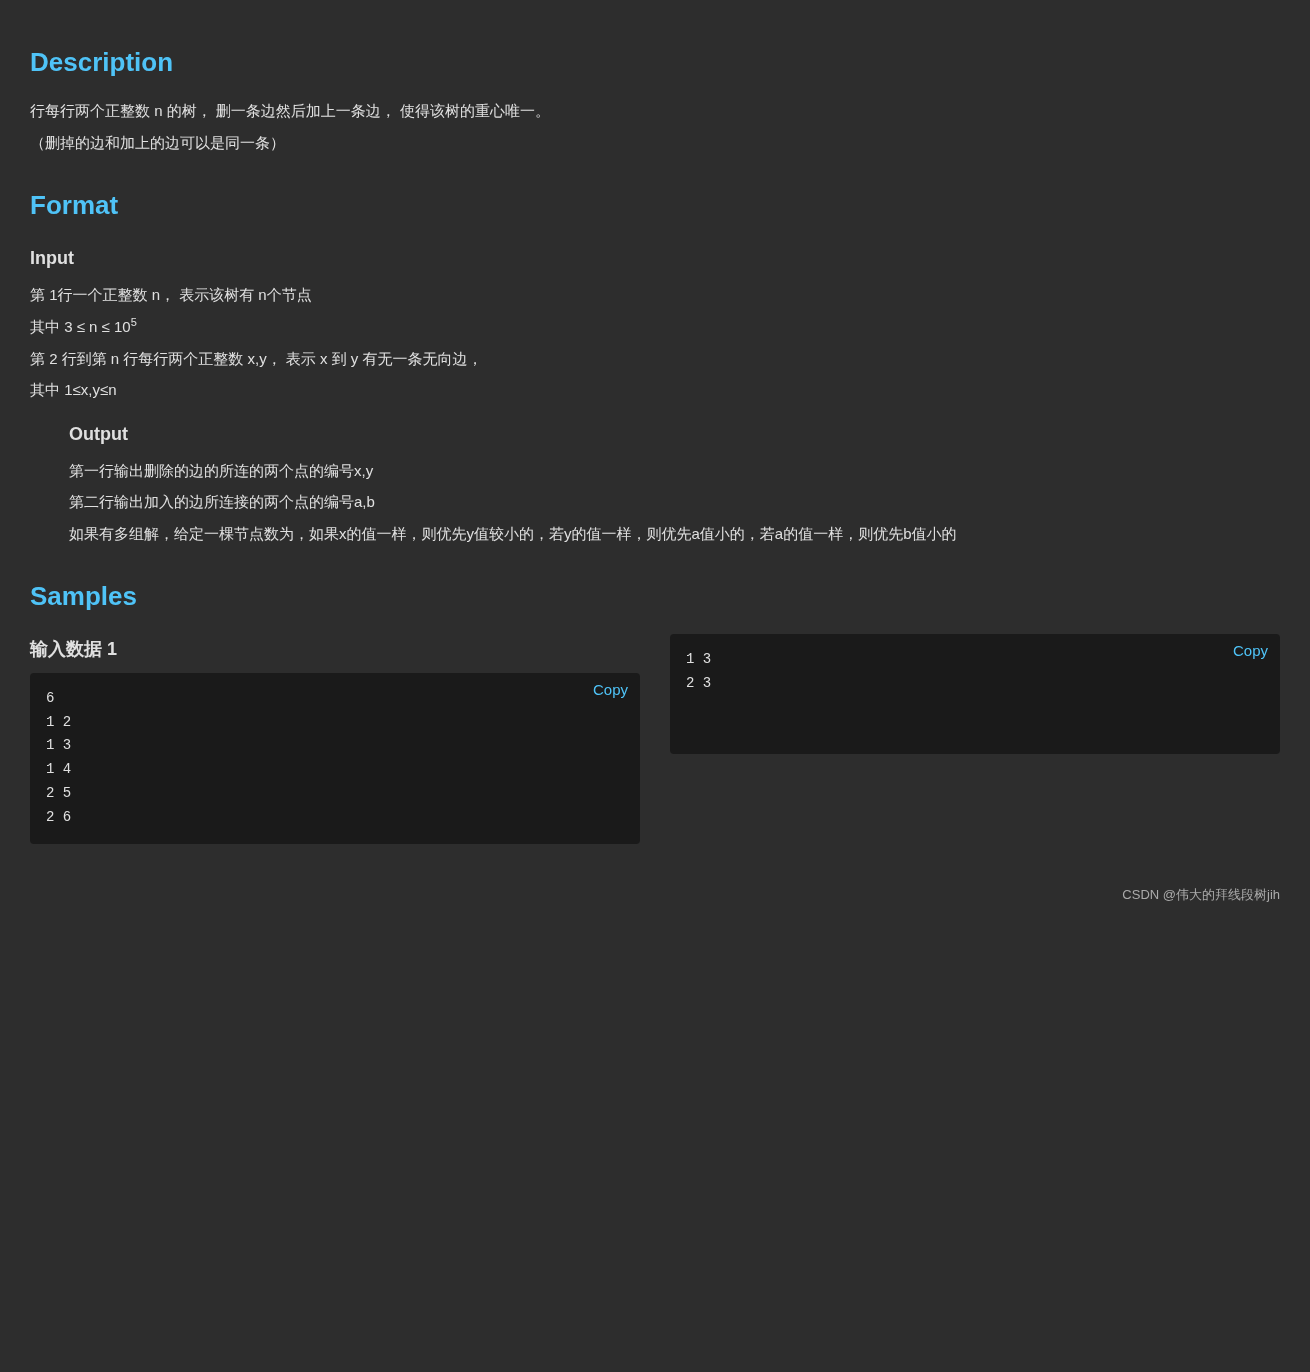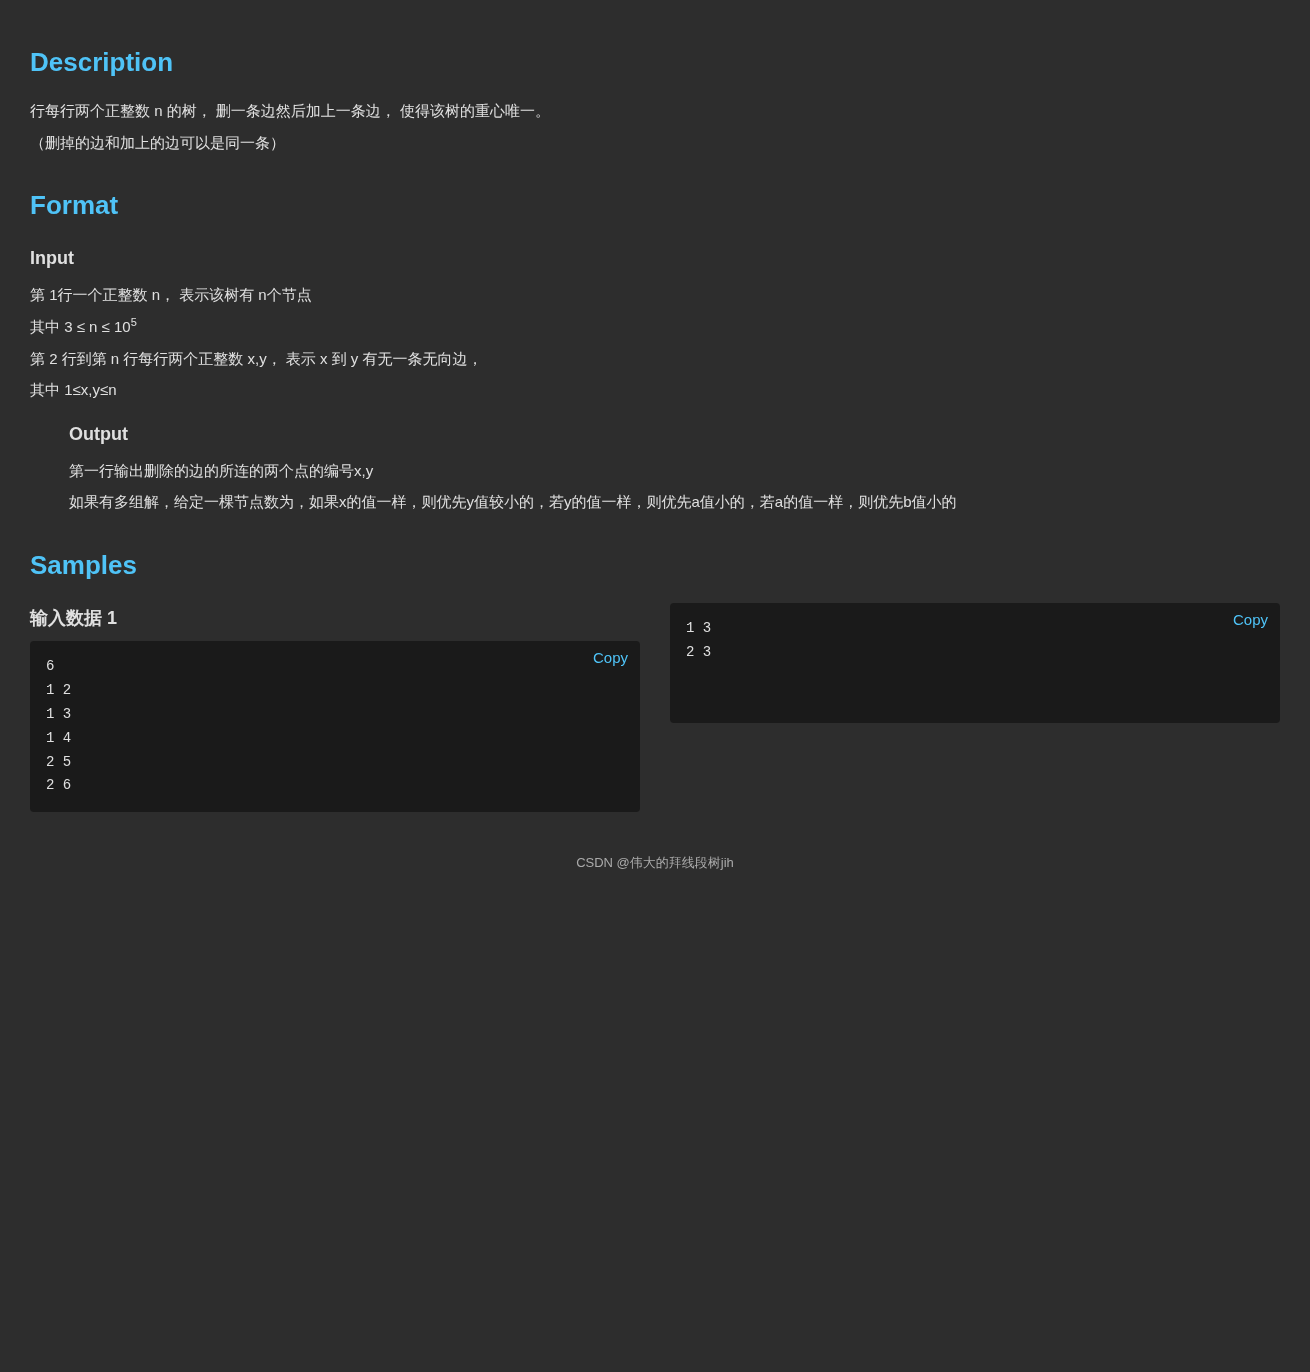--- a/index.html
+++ b/index.html
@@ -91,21 +91,21 @@
       border-radius: 4px;
       padding: 14px 16px 14px 16px;
       font-family: "Courier New", Courier, monospace;
       font-size: 14px;
       color: #e0e0e0;
       min-height: 120px;
       white-space: pre;
     }
 
     .footer-credit {
-      text-align: center;
+      text-align: right;
       color: #aaa;
       font-size: 13px;
       margin-top: 40px;
     }
   </style>
 </head>
 <body>
 
 <div class="section" data-interactable="false">
   <h2 class="section-title" data-interactable="false">Description</h2>
@@ -122,20 +122,21 @@
     <p class="format-item" data-interactable="false">
       <span data-interactable="false">其中 3 ≤ n ≤ 10</span><sup data-interactable="false">5</sup>
     </p>
     <p class="format-item" data-interactable="false">第 2 行到第 n 行每行两个正整数 x,y，  表示 x 到 y 有无一条无向边，</p>
     <p class="format-item" data-interactable="false">其中 1≤x,y≤n</p>
   </div>
 
   <div data-interactable="false" style="margin-top:14px;margin-left:39px;">
     <p class="format-sub-title" data-interactable="false">Output</p>
     <p class="format-item" data-interactable="false">第一行输出删除的边的所连的两个点的编号x,y</p>
+    <p class="format-item" data-interactable="false">第二行输出加入的边所连接的两个点的编号a,b</p>
     <p class="format-item" data-interactable="false">如果有多组解，给定一棵节点数为，如果x的值一样，则优先y值较小的，若y的值一样，则优先a值小的，若a的值一样，则优先b值小的</p>
   </div>
 </div>
 
 <div class="samples-section" data-interactable="false">
   <h2 class="section-title" data-interactable="false">Samples</h2>
 
   <div class="samples-grid" data-interactable="false">
 
     <div data-interactable="false">

